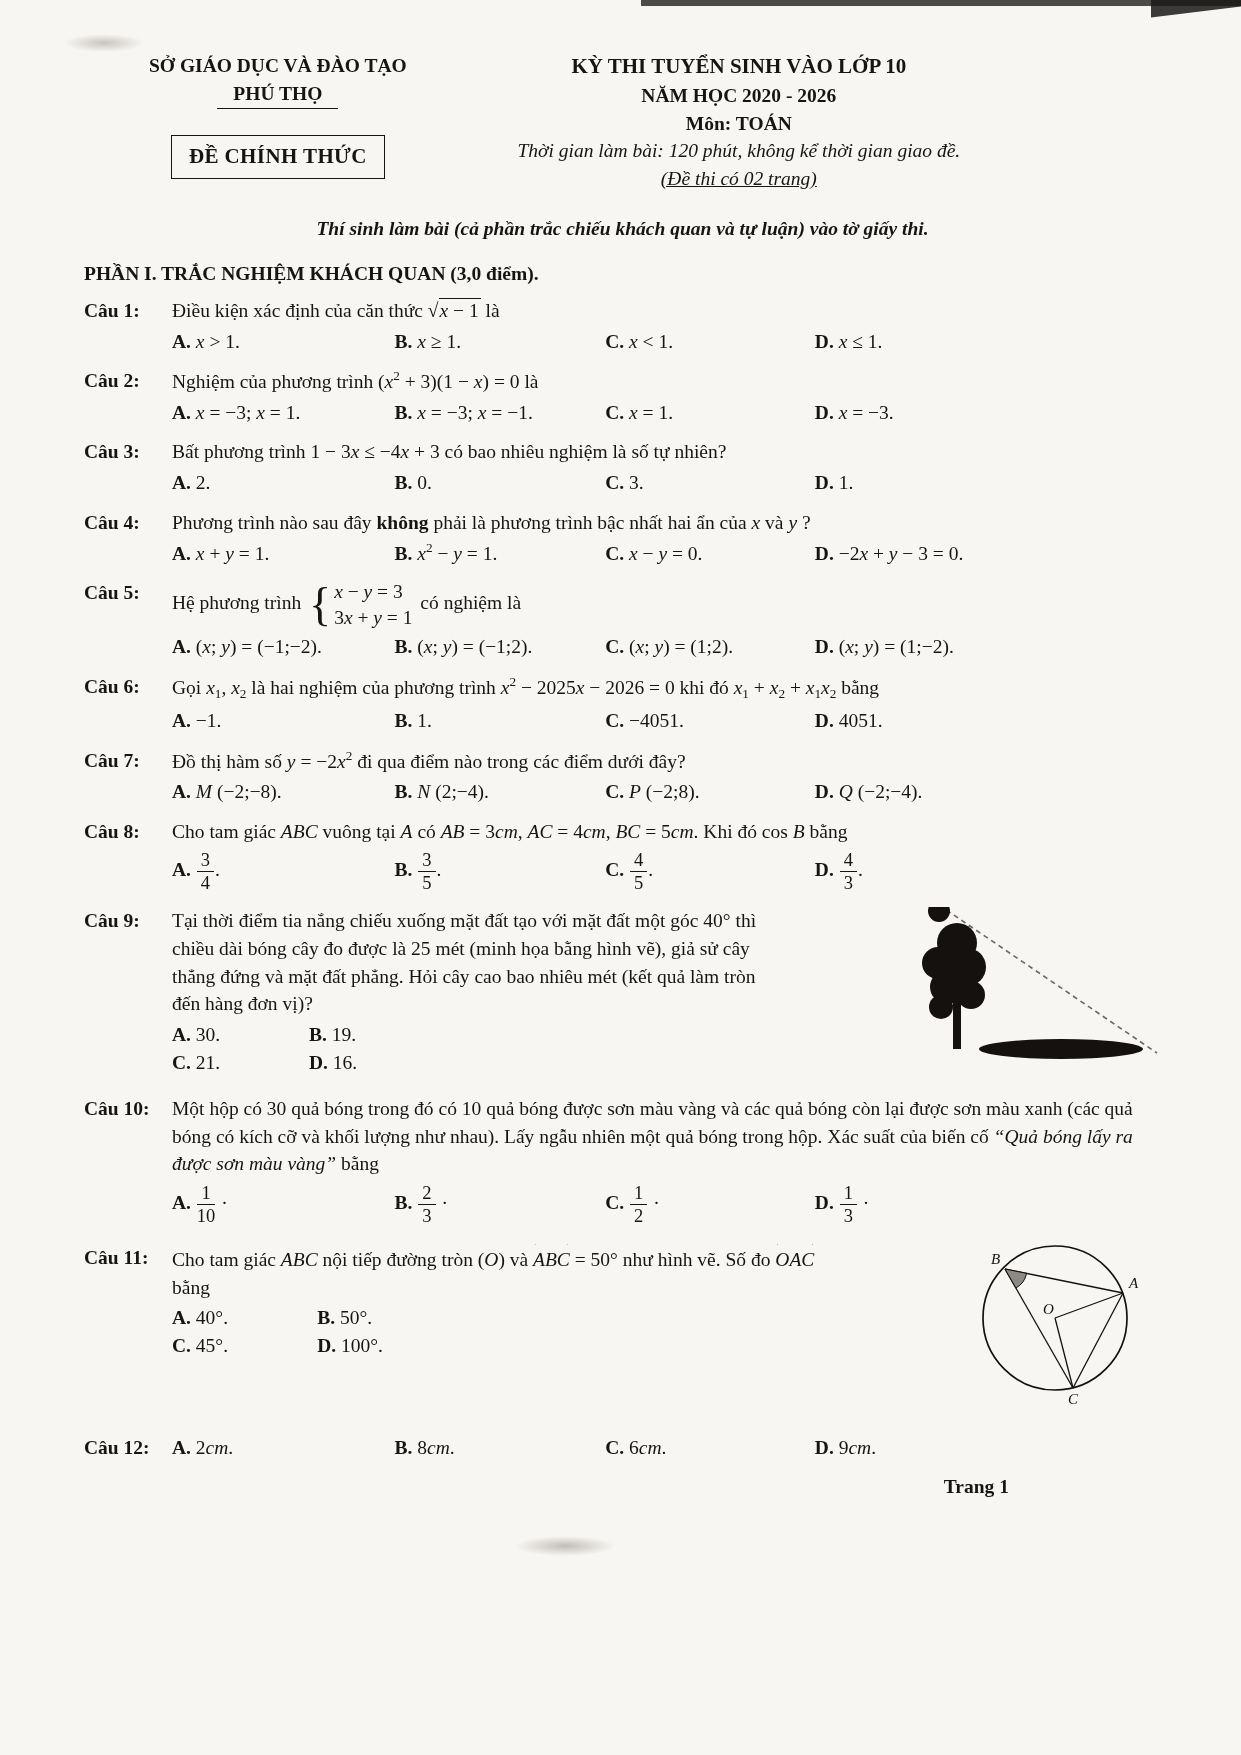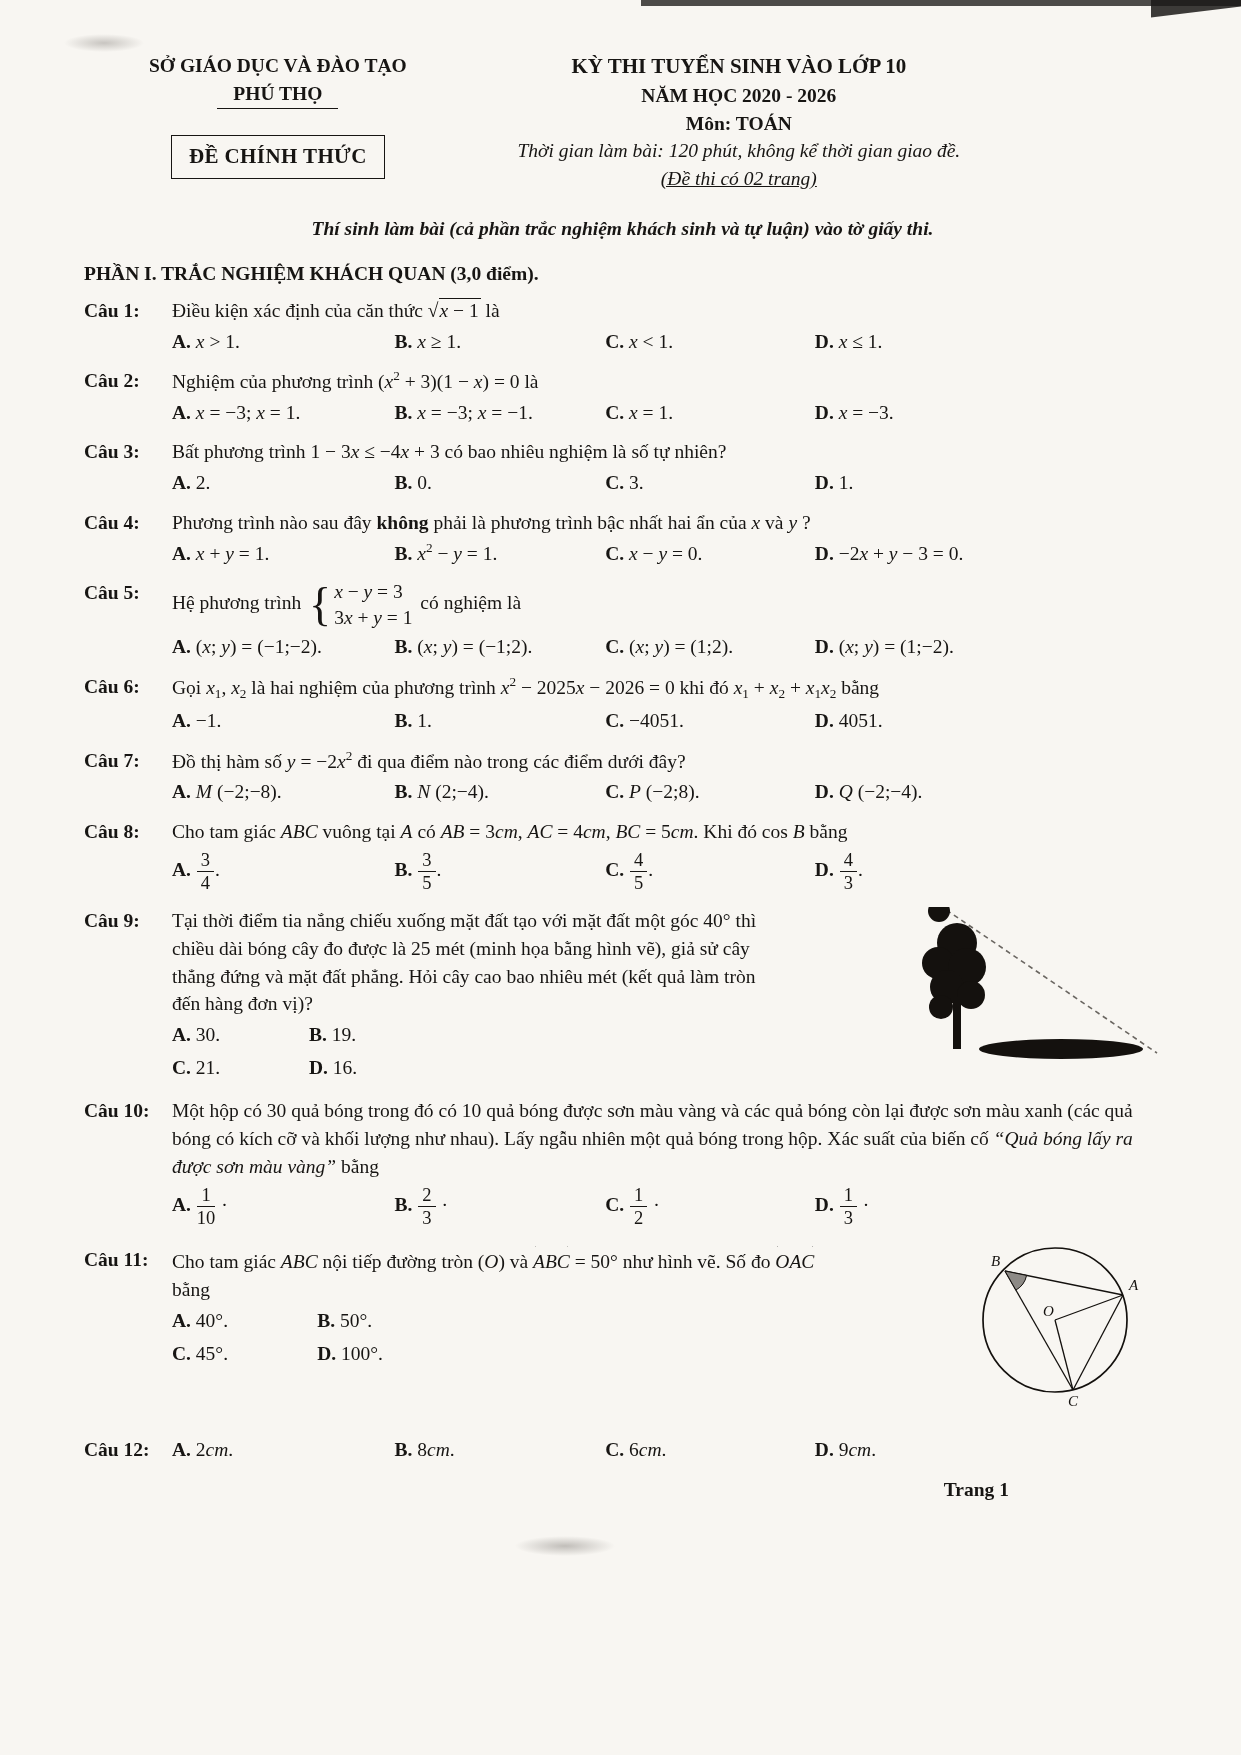--- a/index.html
+++ b/index.html
@@ -35,21 +35,21 @@
   .exam-time { font-style:italic; }
   .exam-pages { font-style:italic; text-decoration:underline; }
 
   .notice { text-align:center; font-weight:bold; font-style:italic; margin:22px 0 18px; }
   .section-title { font-weight:bold; margin-bottom:9px; }
 
   .question { display:flex; margin-bottom:12px; }
   .q-label { flex:0 0 88px; font-weight:bold; }
   .q-content { flex:1; overflow:hidden; }
   .q-body { margin-bottom:3px; }
-  .q-options { display:grid; grid-template-columns:22.5% 21.3% 21.2% 35%; row-gap:5px; align-items:center; }
+  .q-options { display:grid; grid-template-columns:22.5% 21.3% 21.2% 35%; align-items:center; }
   .q-options.cols-2 { grid-template-columns:22.5% 77.5%; }
   .opt-key { font-weight:bold; }
 
   sup { font-size:.68em; }
   sub { font-size:.68em; }
 
   .frac { display:inline-flex; flex-direction:column; text-align:center; vertical-align:middle;
           line-height:1.08; margin:2px 1px; font-size:.95em; }
   .frac .n { border-bottom:1.5px solid #171513; padding:0 4px 1px; }
   .frac .d { padding-top:1px; }
@@ -89,21 +89,21 @@
     </div>
     <div class="header-right">
       <div class="exam-title">KỲ THI TUYỂN SINH VÀO LỚP 10</div>
       <div class="exam-year">NĂM HỌC 2020 - 2026</div>
       <div class="exam-subject">Môn: TOÁN</div>
       <div class="exam-time">Thời gian làm bài: 120 phút, không kể thời gian giao đề.</div>
       <div class="exam-pages">(Đề thi có 02 trang)</div>
     </div>
   </div>
 
-  <div class="notice">Thí sinh làm bài (cả phần trắc nghiệm khách sinh và tự luận) vào tờ giấy thi.</div>
+  <div class="notice">Thí sinh làm bài (cả phần trắc chiếu khách quan và tự luận) vào tờ giấy thi.</div>
 
   <div class="section-title">PHẦN I. TRẮC NGHIỆM KHÁCH QUAN (3,0 điểm).</div>
 
   <div>
       <div class="question">
         <div class="q-label">Câu 1:</div>
         <div class="q-content">
           <div class="q-body">Điều kiện xác định của căn thức <span class="sqrt">√<span class="rad"><i>x</i> − 1</span></span> là</div>
           <div class="q-options cols-4">
             <span class="opt"><b class="opt-key">A.</b> <i>x</i> &gt; 1.</span>

